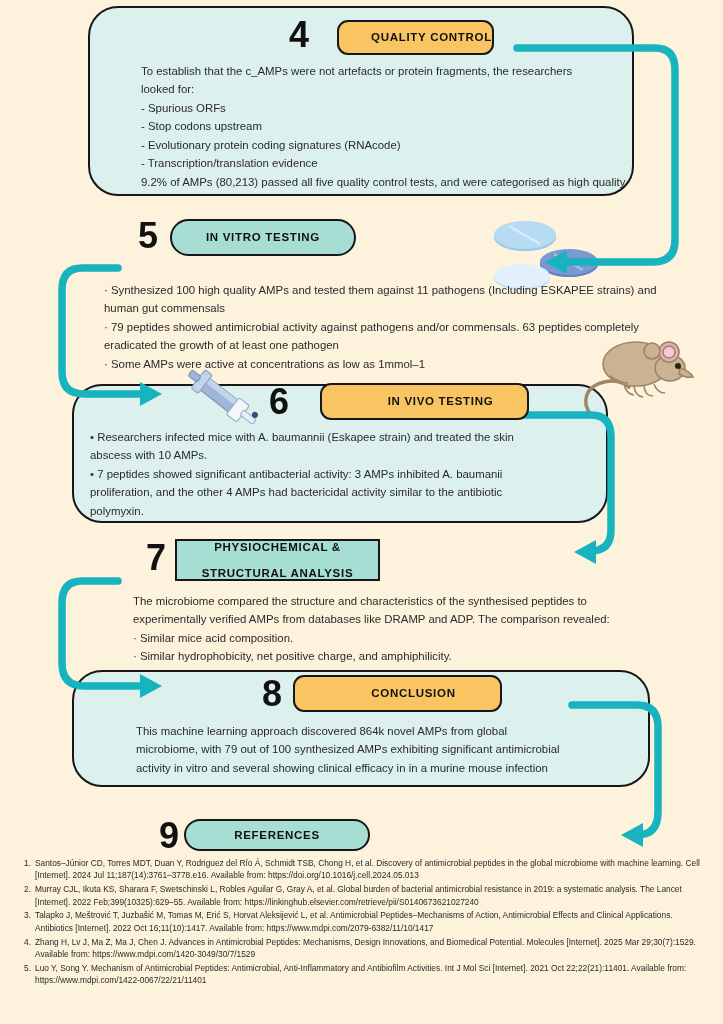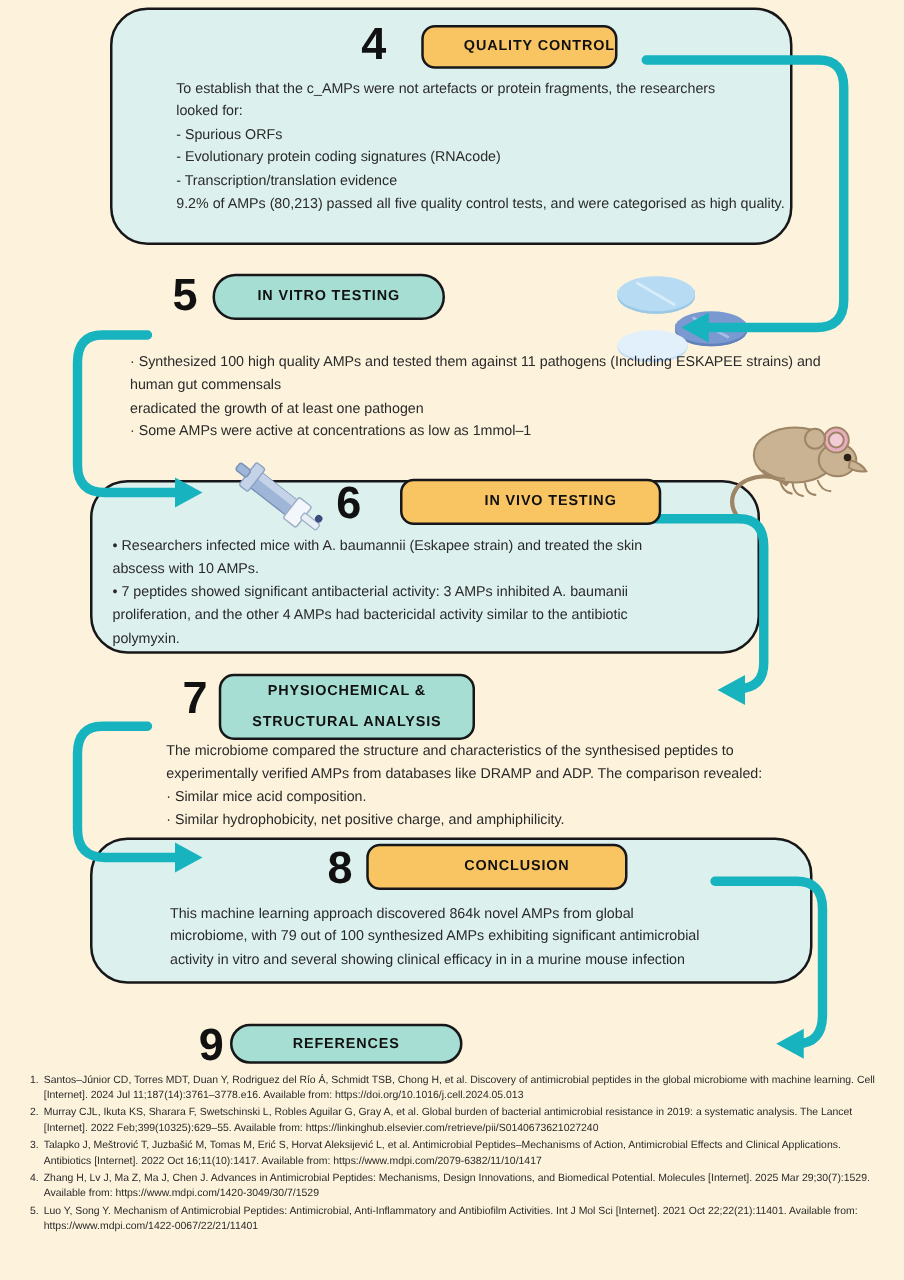--- a/index.html
+++ b/index.html
@@ -110,20 +110,21 @@
   <div class="stepnum" style="left:289px;top:17px;">4</div>
 
   <div class="pill yellow" style="left:337px;top:20px;width:157px;height:35px;">
     <span>QUALITY CONTROL</span>
   </div>
 
   <div class="body-text" style="left:141px;top:62px;width:470px;">
     <div>To establish that the c_AMPs were not artefacts or protein fragments, the researchers</div>
     <div>looked for:</div>
     <div>- Spurious ORFs</div>
+    <div>- Stop codons upstream</div>
     <div>- Evolutionary protein coding signatures (RNAcode)</div>
     <div>- Transcription/translation evidence</div>
     <div>9.2% of AMPs (80,213) passed all five quality control tests, and were categorised as high quality.</div>
   </div>
 
   <div class="stepnum" style="left:138px;top:218px;">5</div>
 
   <div class="pill mint" style="left:170px;top:219px;width:186px;height:37px;border-radius:19px;">
     <span>IN VITRO TESTING</span>
   </div>
@@ -138,20 +139,21 @@
     <ellipse cx="82" cy="50" rx="29" ry="13" fill="#7B99D1"></ellipse>
     <line x1="67" y1="42" x2="96" y2="58" stroke="#A8BDE2" stroke-width="2.2"></line>
     <ellipse cx="35" cy="66" rx="28" ry="12" fill="#D6E9F8"></ellipse>
     <path d="M7,66 a28,12 0 0 0 56,0 l0,-5 a28,12 0 0 1 -56,0 z" fill="#C9E0F4"></path>
     <ellipse cx="35" cy="64" rx="28" ry="12" fill="#E2F0FB"></ellipse>
   </svg>
 
   <div class="body-text" style="left:104px;top:281px;width:570px;">
     <div>· Synthesized 100 high quality AMPs and tested them against 11 pathogens (Including ESKAPEE strains) and</div>
     <div>human gut commensals</div>
+    <div>· 79 peptides showed antimicrobial activity against pathogens and/or commensals. 63 peptides completely</div>
     <div>eradicated the growth of at least one pathogen</div>
     <div>· Some AMPs were active at concentrations as low as 1mmol–1</div>
   </div>
 
   <svg class="deco" style="left:574px;top:324px;width:122px;height:96px;" viewBox="0 0 122 96">
     <g stroke="#9E8566" stroke-width="1.6" fill="#C9B393">
       <path d="M18,92 C6,78 12,62 30,58 C44,55 52,60 56,64" fill="none" stroke-width="3.4"></path>
       <ellipse cx="62" cy="40" rx="33" ry="22"></ellipse>
       <ellipse cx="96" cy="44" rx="15" ry="13"></ellipse>
       <path d="M106,44 q10,3 13,9 q-8,1 -14,-3 z"></path>
@@ -190,21 +192,21 @@
   <div class="body-text" style="left:90px;top:428px;width:500px;">
     <div>• Researchers infected mice with A. baumannii (Eskapee strain) and treated the skin</div>
     <div>   abscess with 10 AMPs.</div>
     <div>• 7 peptides showed significant antibacterial activity: 3 AMPs inhibited A. baumanii</div>
     <div>   proliferation, and the other 4 AMPs had bactericidal activity similar to the antibiotic</div>
     <div>   polymyxin.</div>
   </div>
 
   <div class="stepnum" style="left:146px;top:540px;">7</div>
 
-  <div class="pill mint" style="left:175px;top:539px;width:205px;height:53px;border-radius:12px;flex-direction:column;gap:11px;">
+  <div class="pill mint" style="left:175px;top:539px;width:205px;height:42px;border-radius:0;flex-direction:column;gap:11px;">
     <span>PHYSIOCHEMICAL &amp;</span>
     <span>STRUCTURAL ANALYSIS</span>
   </div>
 
   <div class="body-text" style="left:133px;top:592px;width:520px;">
     <div>The microbiome compared the structure and characteristics of the synthesised peptides to</div>
     <div>experimentally verified AMPs from databases like DRAMP and ADP.   The comparison revealed:</div>
     <div> · Similar mice acid composition.</div>
     <div> · Similar hydrophobicity, net positive charge, and amphiphilicity.</div>
   </div>

